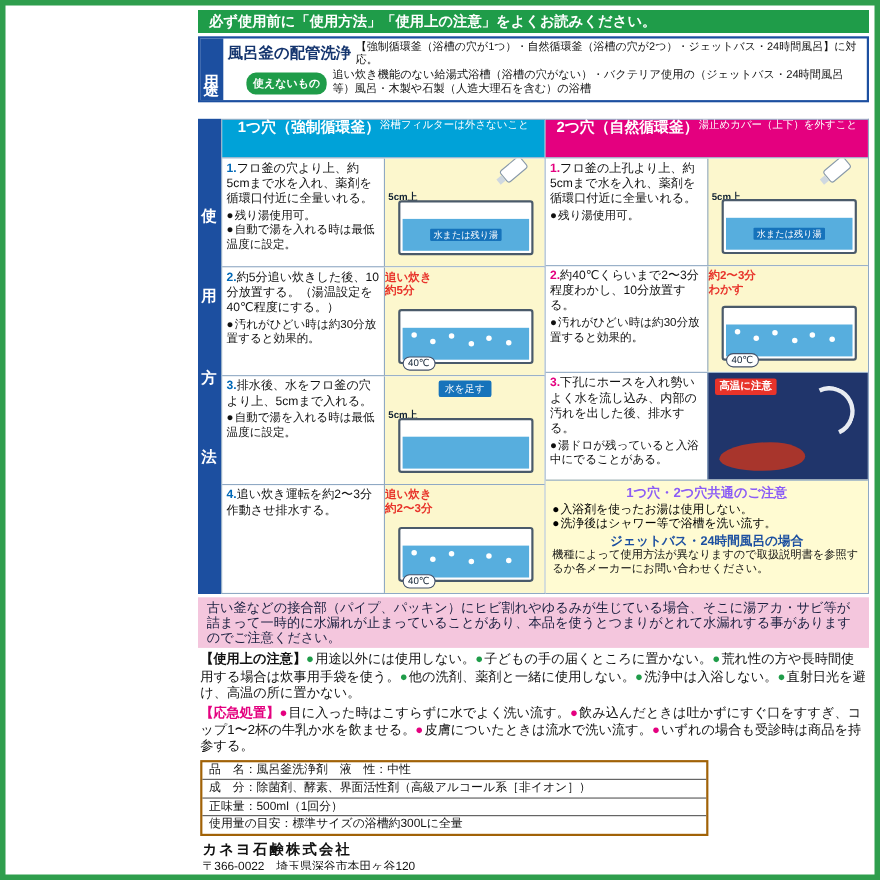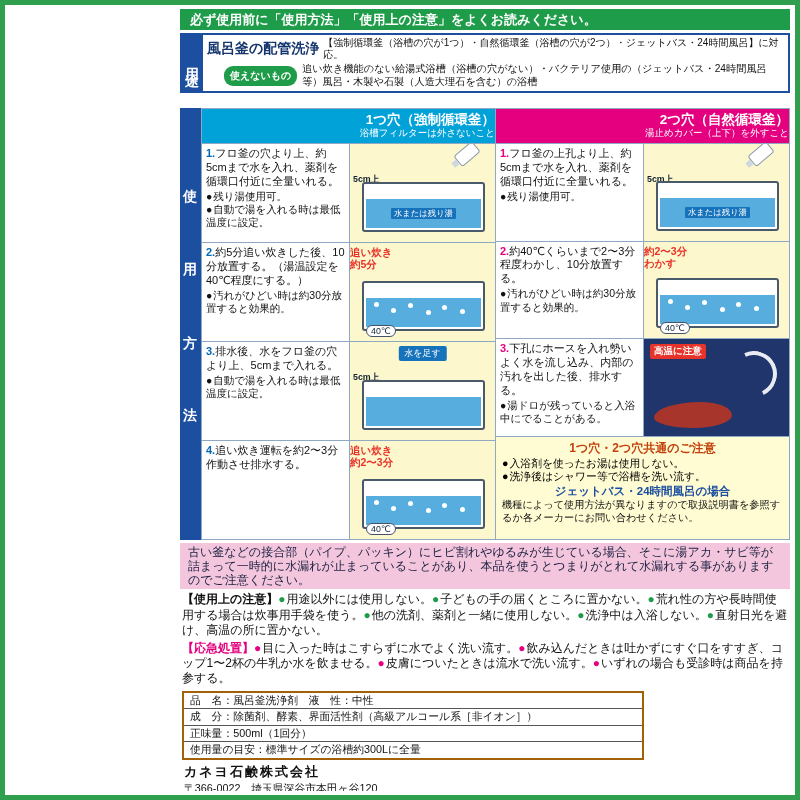--- a/index.html
+++ b/index.html
@@ -20,21 +20,21 @@
 .usage-title{color:#15356e;font-weight:bold;font-size:14px;margin-right:4px;white-space:nowrap}
 .usage-desc{font-size:10px;color:#111;line-height:1.2}
 .usage-row2{flex:1;display:flex;align-items:center;gap:5px;padding:1px 21px}
 .cannot-badge{flex:0 0 auto;background:#1f9c49;color:#fff;font-size:10px;font-weight:bold;padding:3px 6px;border-radius:9px;white-space:nowrap}
 .cannot-desc{font-size:10.2px;line-height:1.25;color:#111}
 
 .method{flex:0 0 432px;display:flex;margin-bottom:3px}
 .cols{flex:1;display:flex;min-width:0}
 .col{flex:1;display:flex;flex-direction:column;border:1px solid #8fa9c4;min-width:0}
 .col.rightcol{border-left:0}
-.col-header{flex:0 0 34px;color:#fff;text-align:right;display:flex;flex-direction:column;justify-content:center;line-height:1.1}
+.col-header{flex:0 0 34px;color:#fff;text-align:left;display:flex;justify-content:center;line-height:1.1}
 .blue-h{background:#00a2d8}
 .mag-h{background:#e4007f}
 .col-header .t{font-size:13.5px;font-weight:bold}
 .col-header .s{font-size:9.5px}
 .step{flex:1;display:flex;border-top:1px solid #8fa9c4;overflow:hidden}
 .step-text{flex:1;padding:3px 4px;font-size:11px;line-height:1.27;color:#111;min-width:0}
 .step-num{font-weight:bold}
 .leftcol .step-num{color:#0068b7}
 .rightcol .step-num{color:#e4007f}
 .notes{margin-top:1px}
@@ -54,21 +54,21 @@
 .bottle{position:absolute;right:16px;top:3px;width:24px;height:14px;background:#fff;border:1.5px solid #8899aa;border-radius:3px;transform:rotate(-40deg)}
 .bottle:after{content:"";position:absolute;left:-7px;top:3px;width:6px;height:6px;background:#cfd8e0}
 .boil-lbl{position:absolute;top:3px;left:0;right:0;text-align:left;color:#e8332a;font-weight:bold;font-size:10.5px;line-height:1.15}
 .temp{position:absolute;left:16px;bottom:4px;background:#fff;border:1.5px solid #44526a;border-radius:9px;font-size:8.8px;padding:0 4px;color:#123;z-index:2}
 .banner{position:absolute;top:4px;left:50%;transform:translateX(-50%);background:#1673bb;color:#fff;font-size:9px;padding:1px 6px;white-space:nowrap;border-radius:2px}
 .warn{position:absolute;top:5px;left:6px;background:#e8332a;color:#fff;font-weight:bold;font-size:9.5px;padding:1px 4px;border-radius:2px}
 .hose{position:absolute;right:12px;top:12px;width:46px;height:46px;border:4px solid #e8ecf2;border-radius:50%;border-left-color:transparent;border-bottom-color:transparent;transform:rotate(20deg)}
 .sludge{position:absolute;left:10px;bottom:8px;width:78px;height:26px;background:#a8352c;border-radius:60% 40% 50% 50%/60% 50% 50% 40%}
 
 .common-box{flex:1;background:#fffbd2;border-top:1px solid #8fa9c4;padding:3px 6px;overflow:hidden}
-.common-title{color:#c2410c;font-weight:bold;font-size:12px;text-align:center}
+.common-title{color:#8b5cf6;font-weight:bold;font-size:12px;text-align:center}
 .common-items .li{font-size:10.8px}
 .common-sub{color:#1c4fa0;font-weight:bold;font-size:11.5px;text-align:center;margin-top:1px}
 .common-text{font-size:10.2px;line-height:1.25;color:#111}
 
 .pink-box{flex:0 0 43px;background:#f4c6dd;padding:2px 8px;font-size:12px;line-height:1.18;color:#1a2040;margin-bottom:2px}
 .para{font-size:12px;line-height:1.28;padding:1px 2px;color:#111}
 .sec-label{font-weight:bold;color:#111}
 .first-aid .sec-label{color:#e4007f}
 
 .spec-table{width:462px;border:2px solid #a16207;margin:3px 0 3px 2px}

